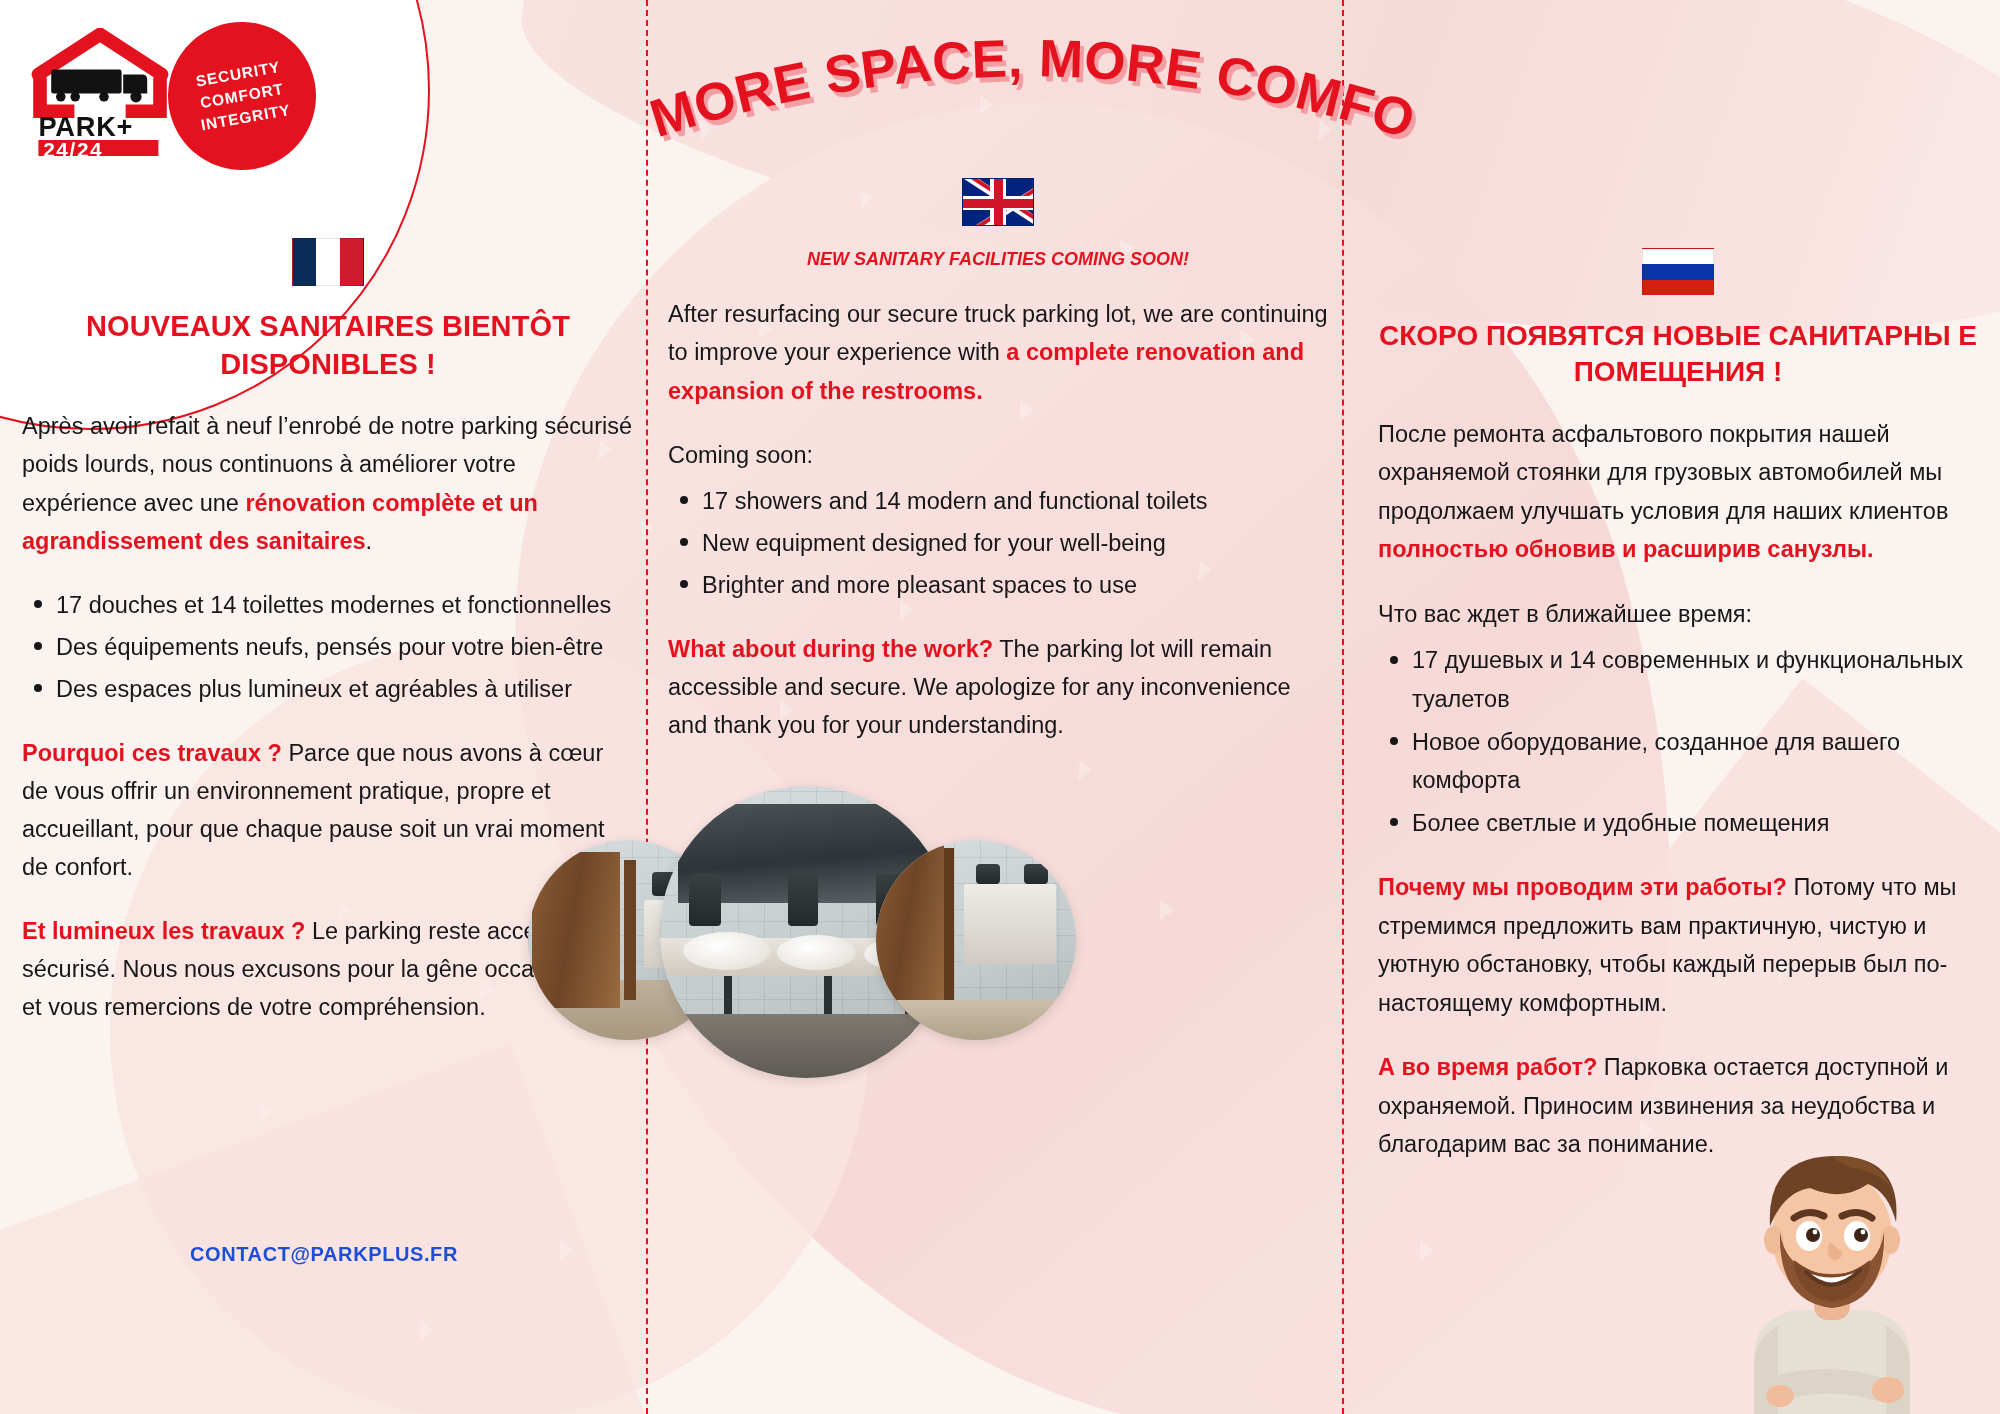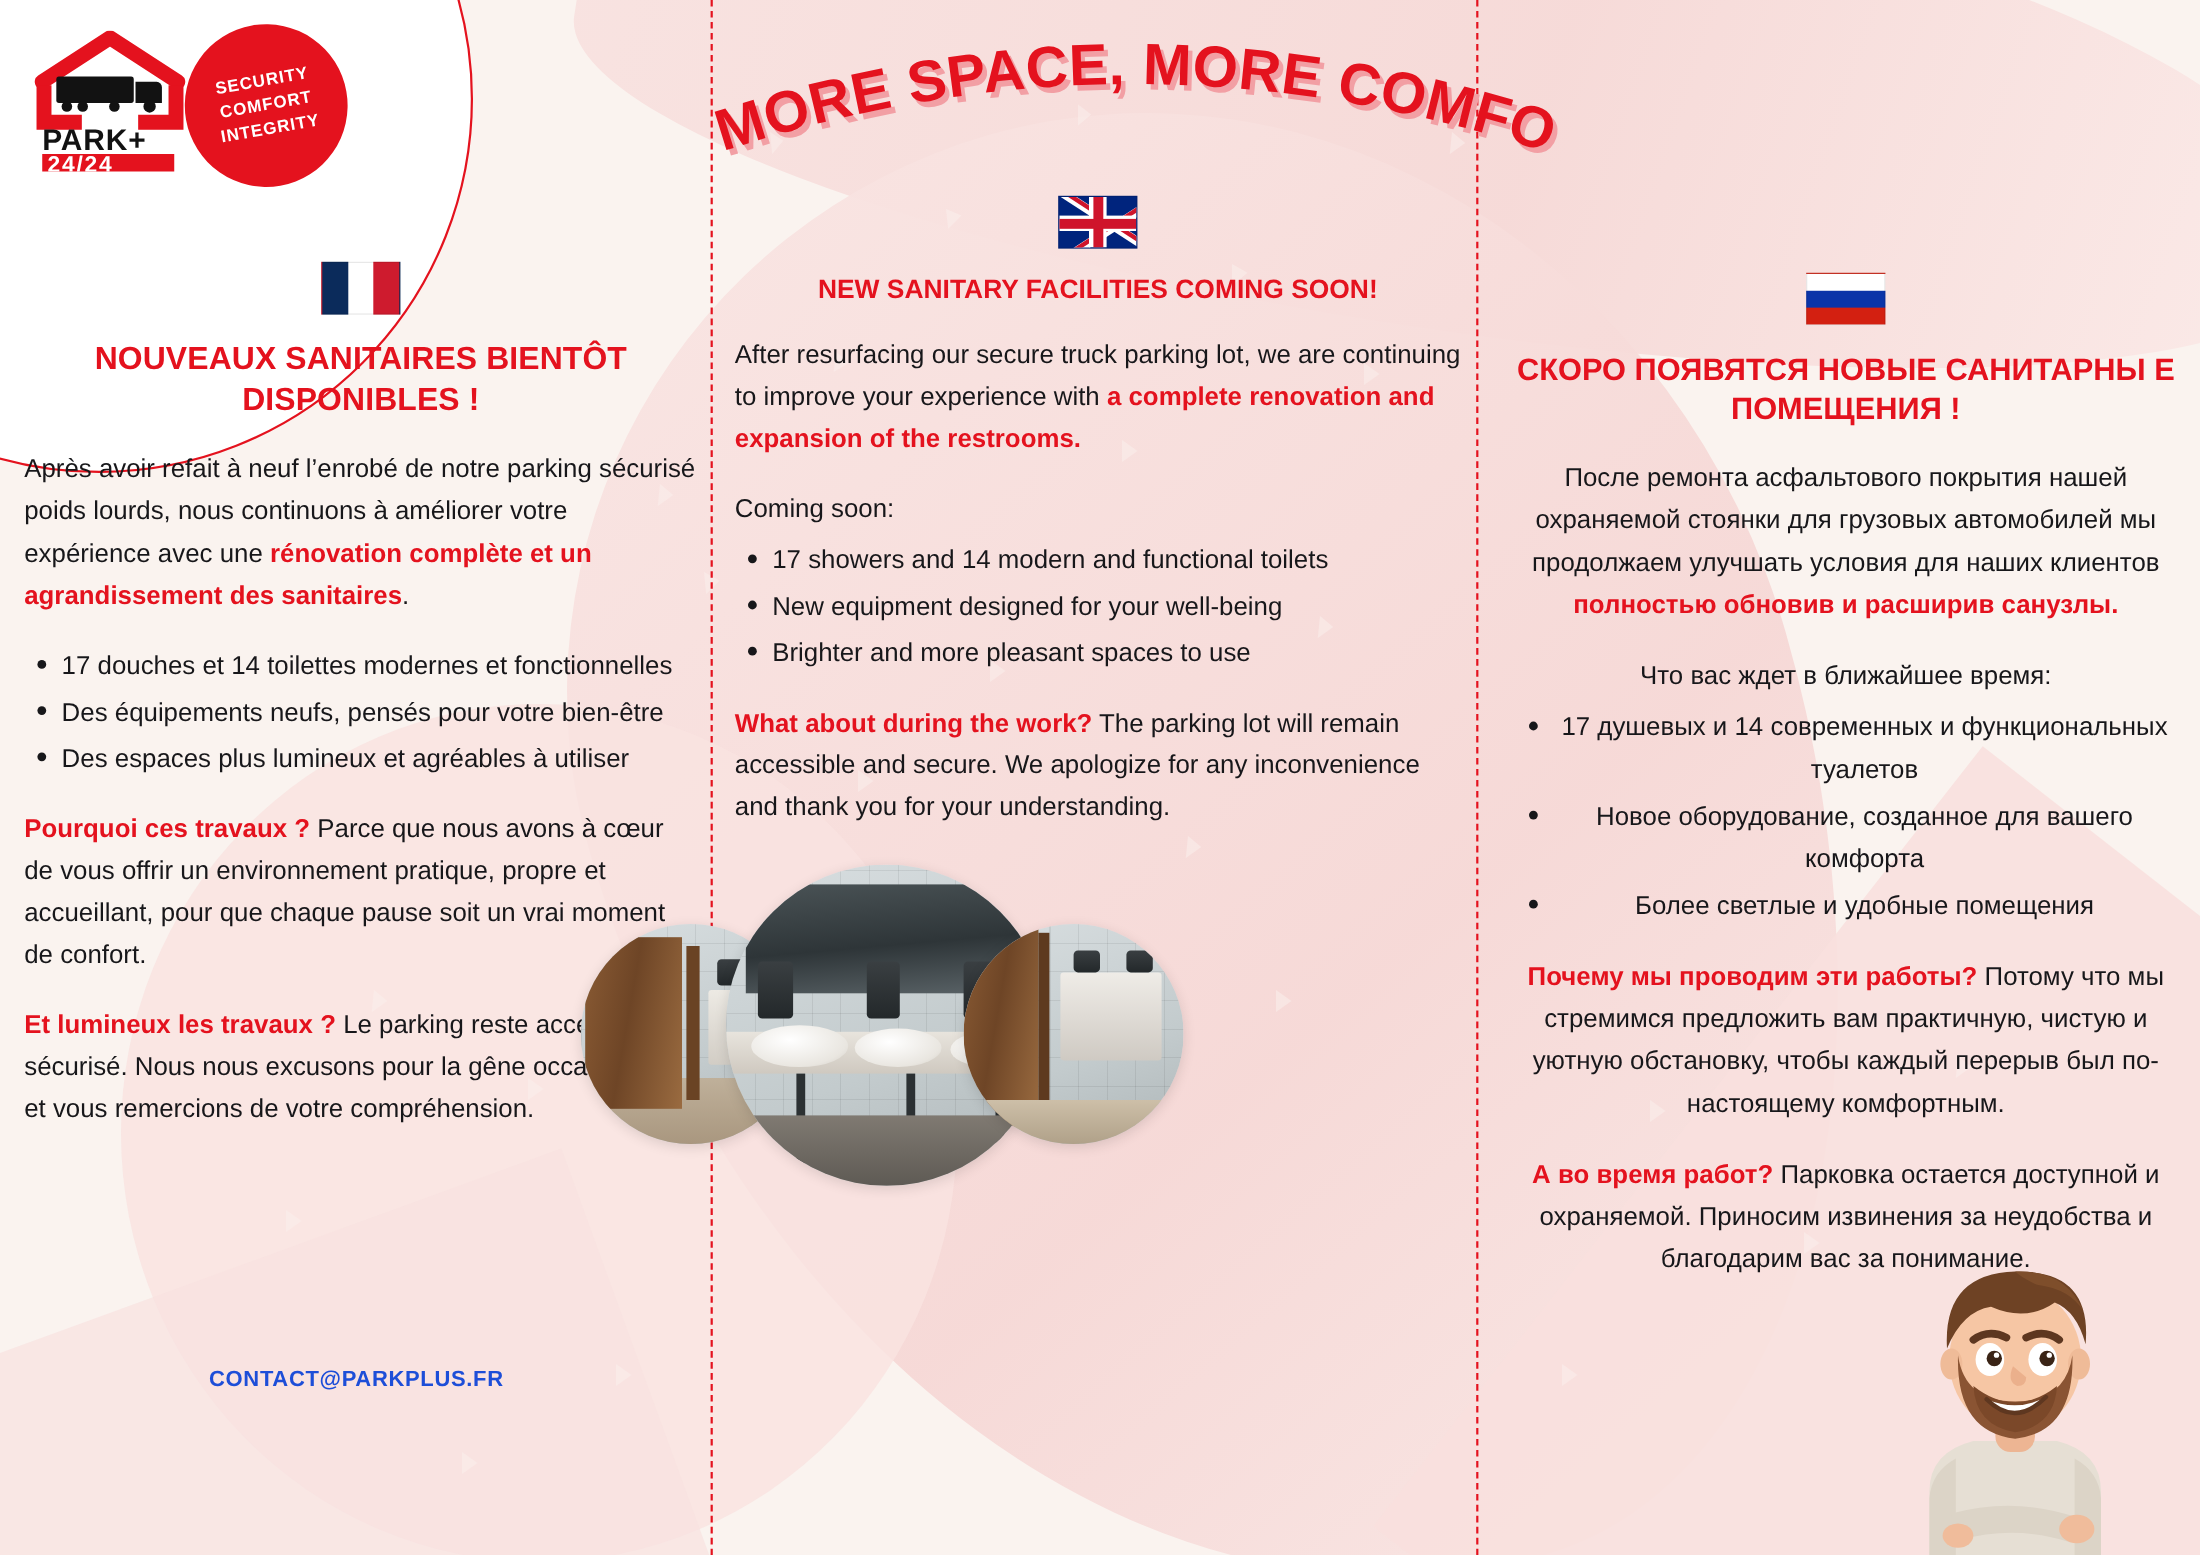--- a/index.html
+++ b/index.html
@@ -183,27 +183,27 @@
   .uk-ch2{ top:19.5px; left:0; width:100%; height:9px; background:#CF142B; }
 
   h2.col-title {
     color: #E4121E;
     font-weight: 800;
     text-align: center;
     line-height: 1.30;
     margin-bottom: 22px;
   }
   .col-fr h2.col-title { font-size: 29px; letter-spacing: .1px; }
-  .col-en h2.col-title { font-size: 24px; }
+  .col-en h2.col-title { font-size: 18px; font-style: italic; }
   .col-ru h2.col-title { font-size: 28px; }
 
   .body-text { color: #17171A; margin-top: 24px; }
   .col-fr .body-text { font-size: 23.5px; line-height: 1.62; }
   .col-en .body-text { font-size: 23.5px; line-height: 1.62; }
-  .col-ru .body-text { font-size: 23.5px; line-height: 1.64; text-align: center; }
+  .col-ru .body-text { font-size: 23.5px; line-height: 1.64; }
 
   .body-text p { margin-bottom: 26px; }
   .body-text p.tight { margin-bottom: 8px; }
   .body-text ul { list-style: none; margin: 0 0 26px 0; }
   .body-text li {
     position: relative;
     padding-left: 34px;
     margin-bottom: 4px;
   }
   .body-text li::before {

